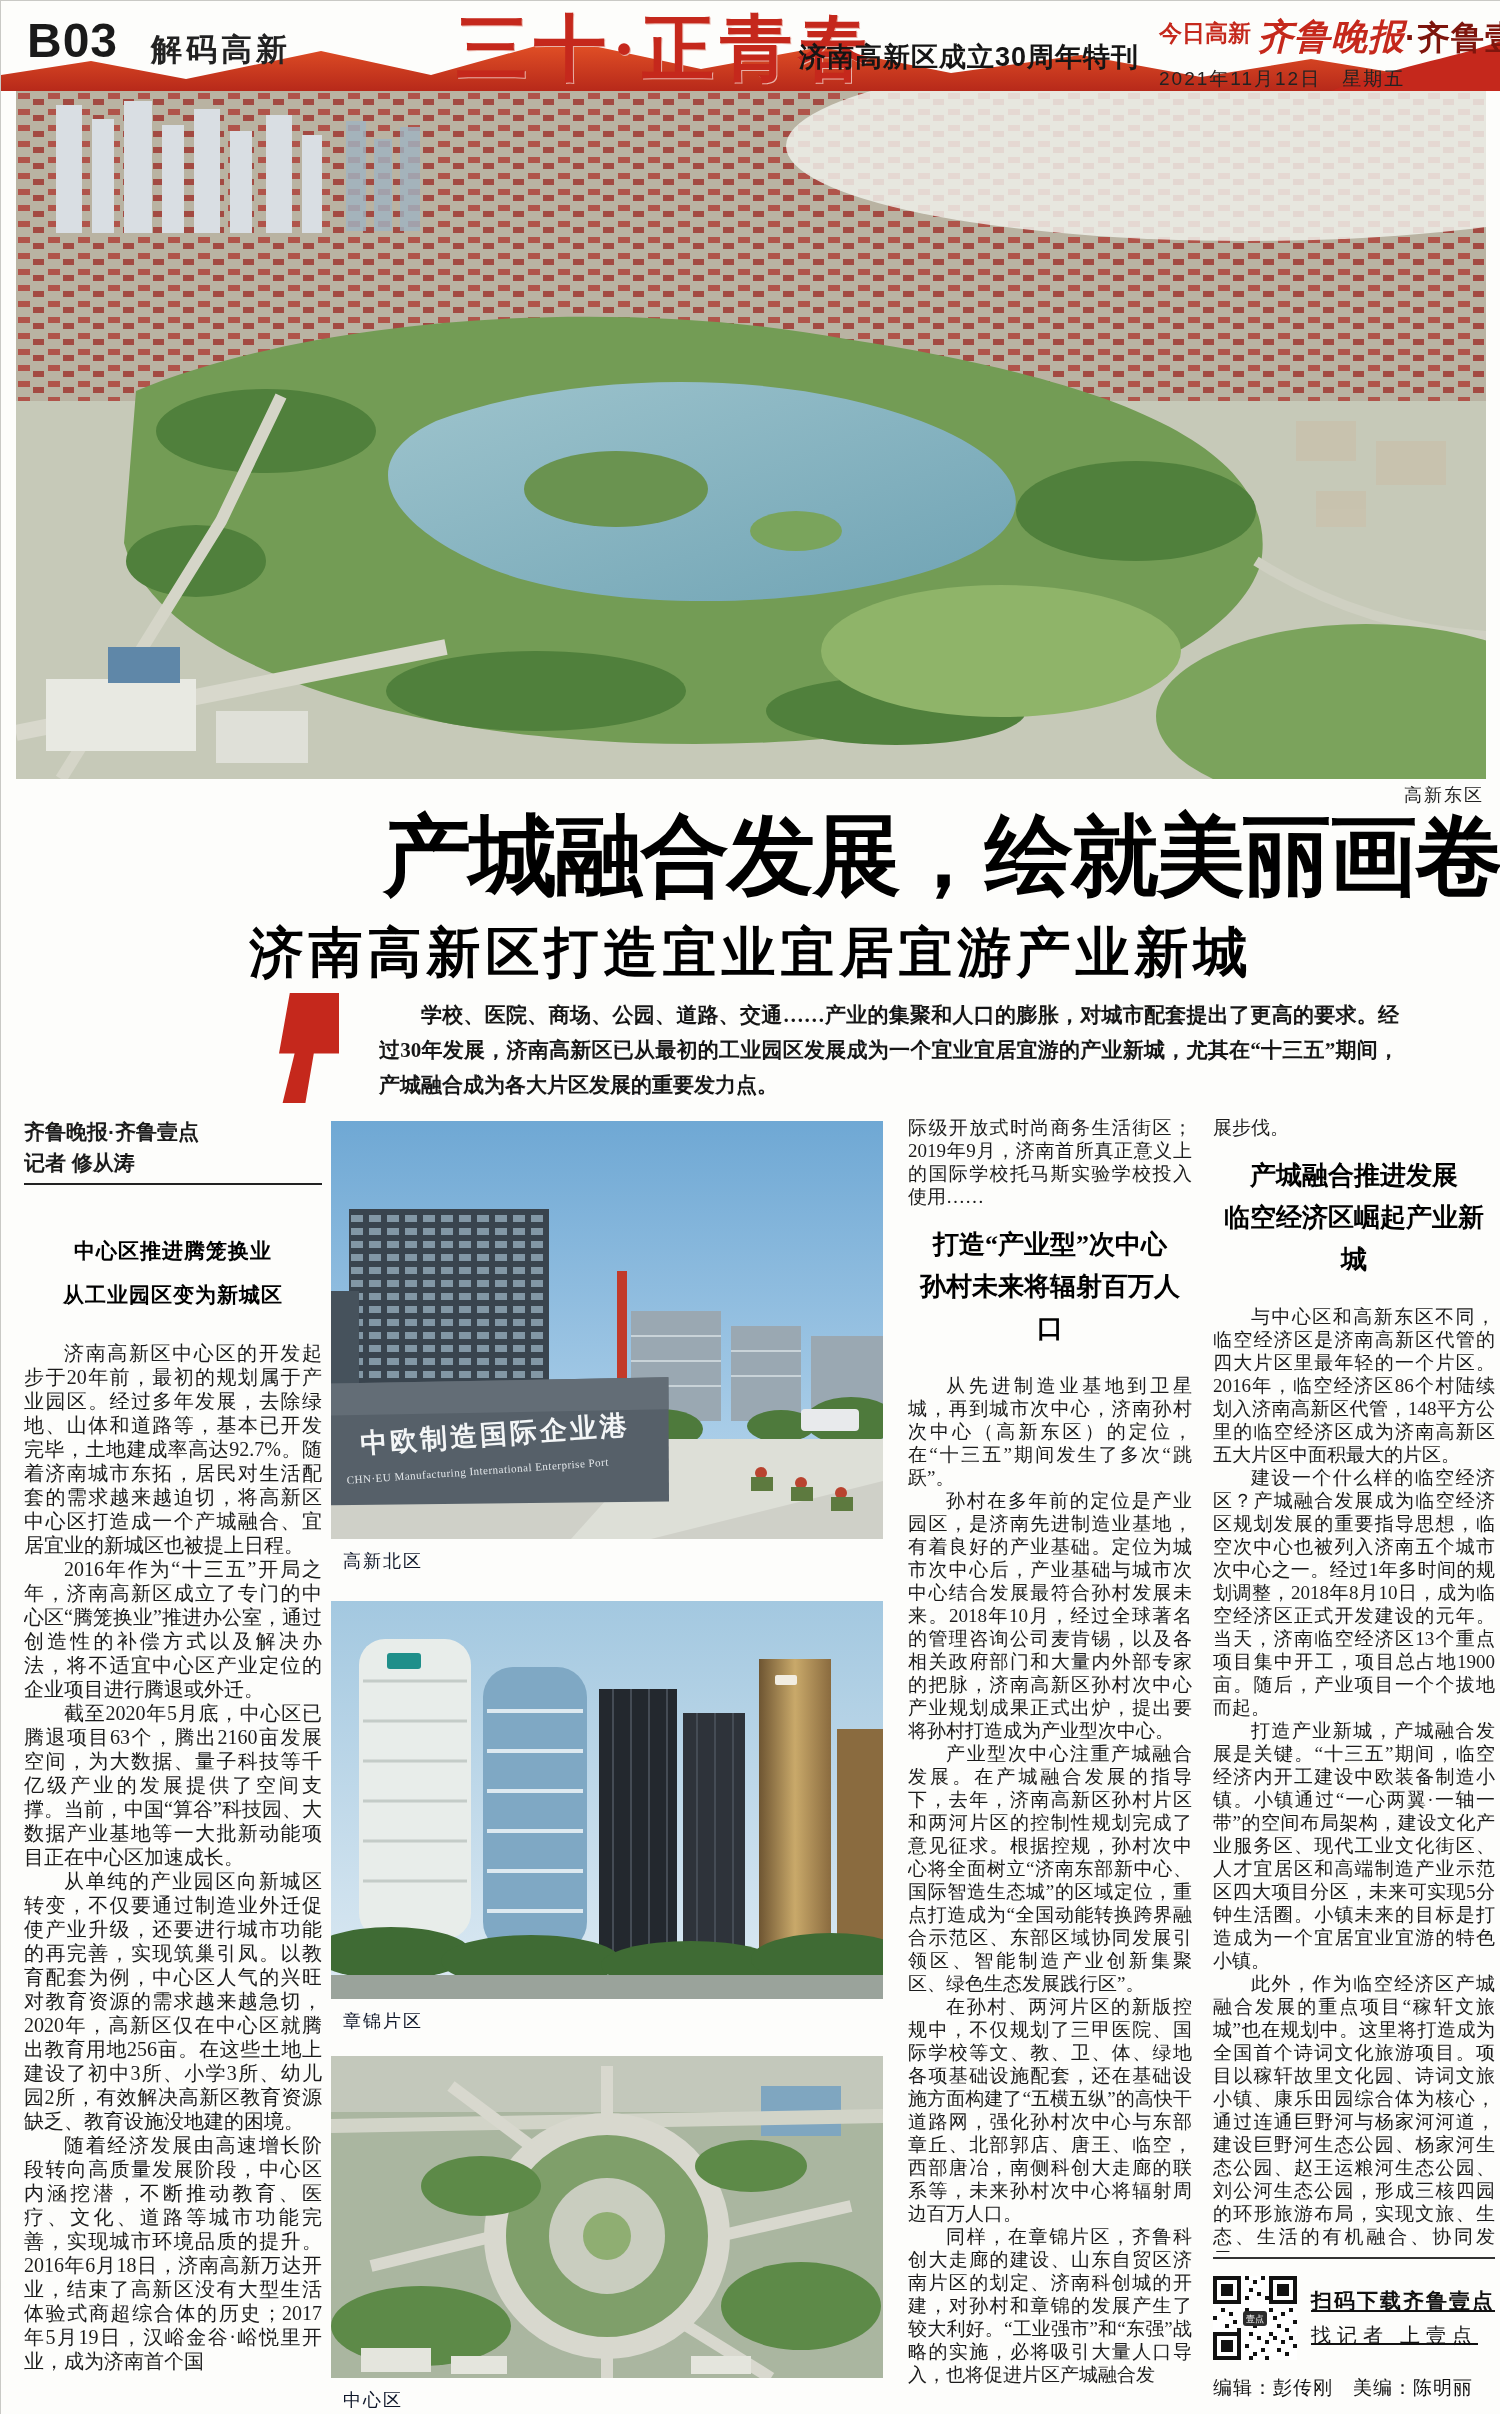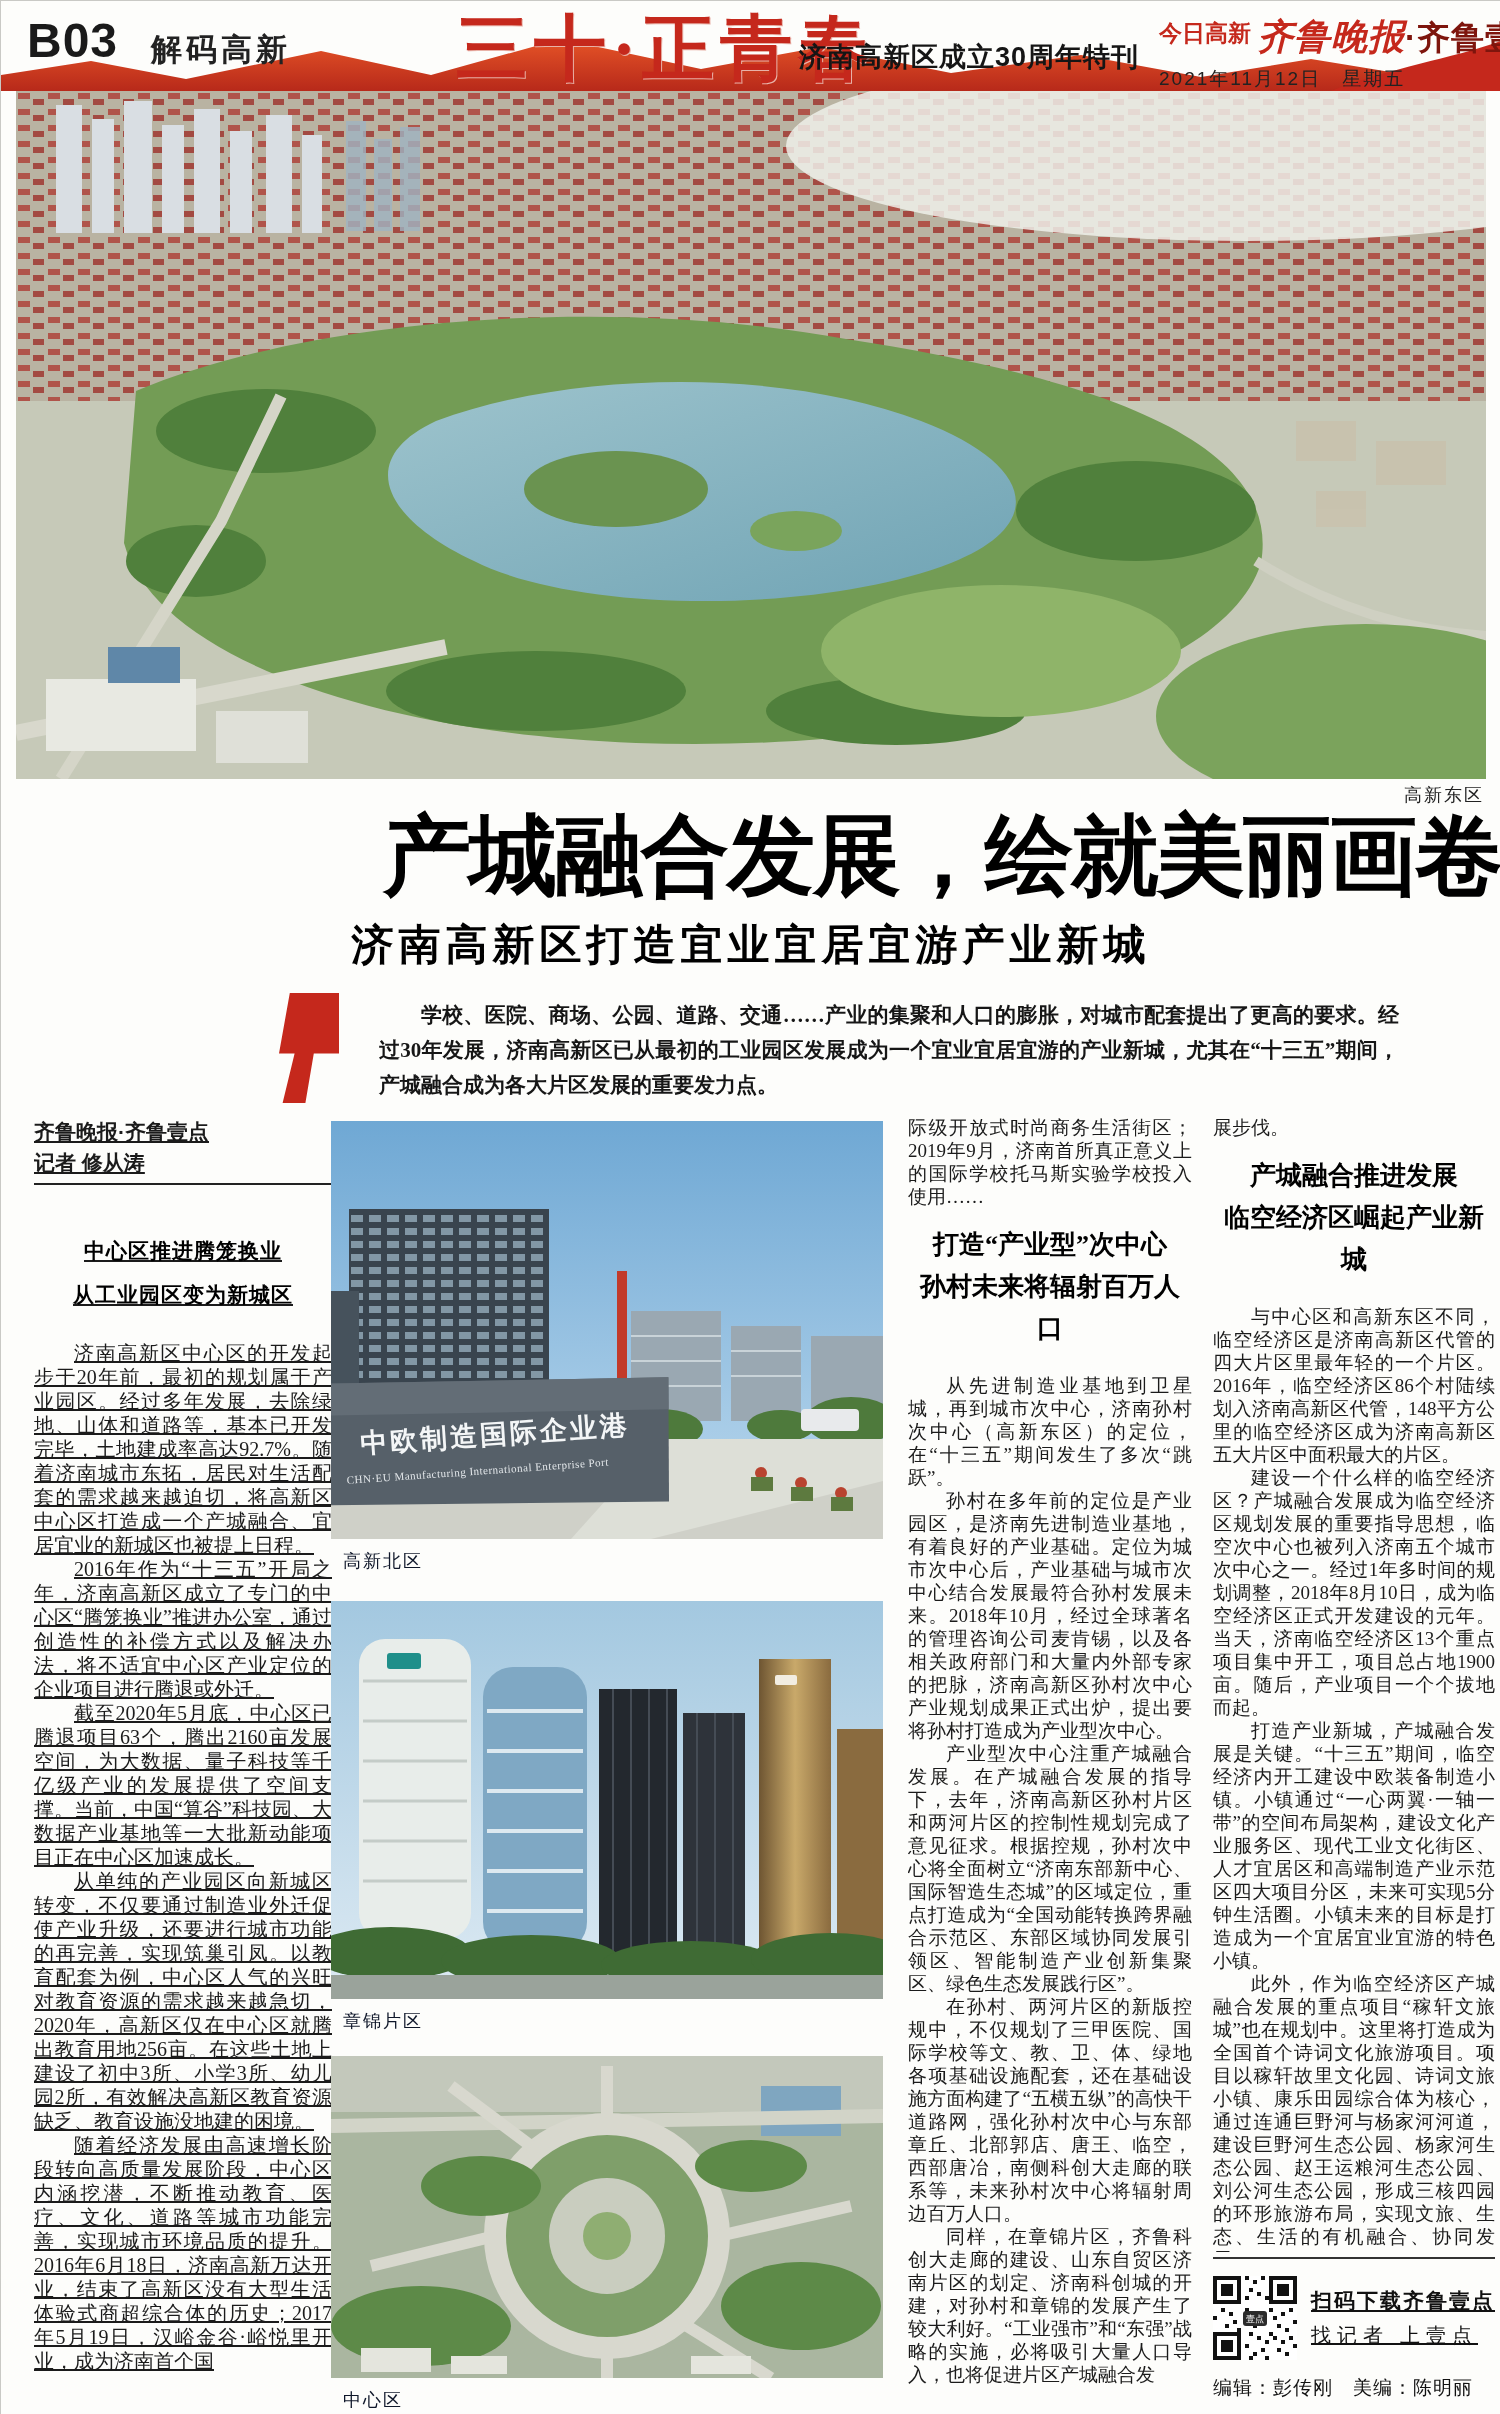--- a/index.html
+++ b/index.html
@@ -19,31 +19,31 @@
   .brand-suf{color:#7e150d;font-weight:900;font-size:33px;font-family:"Liberation Sans","DejaVu Sans",sans-serif;letter-spacing:1px;}
   .brand-date{margin-top:4px;font:400 19px "Liberation Sans","DejaVu Sans",sans-serif;color:#222;letter-spacing:2px;}
   
   .hero{position:absolute;left:15px;top:90px;width:1470px;height:688px;margin:0;}
   .hero svg{display:block;width:100%;height:100%;}
   .hero figcaption{position:absolute;right:2px;bottom:-28px;font-size:18px;color:#222;letter-spacing:2px;}
   
   .headline{position:absolute;left:0;top:796px;width:1500px;margin:0;text-align:right;
         font-size:88px;font-weight:900;letter-spacing:-2px;color:#000;}
   .subheadline{position:absolute;left:0;top:916px;width:1500px;margin:0;text-align:center;
-        font-size:42px;font-weight:700;letter-spacing:5px;color:#000;}
+        font-size:54px;font-weight:700;letter-spacing:5px;color:#000;}
   
   .lead{position:absolute;left:278px;top:992px;width:1120px;display:flex;align-items:flex-end;}
   .quote-mark{flex:none;width:60px;height:110px;background:#c5281c;margin-right:40px;
         clip-path:polygon(18% 0,100% 0,100% 55%,58% 55%,44% 100%,6% 100%,26% 55%,0 55%);}
   .lead p{margin:0;font-size:21px;font-weight:700;line-height:35px;text-align:justify;text-indent:2em;color:#161616;}
   
   .col{position:absolute;top:1115px;text-align:justify;color:#1b1b1b;}
   .col p{margin:0;text-indent:2em;}
   .col p.cont{text-indent:0;}
-  .col1{left:33px;width:298px;height:1294px;overflow:hidden;font-size:20px;line-height:24px;text-decoration:underline;}
+  .col1{left:23px;width:298px;height:1294px;overflow:hidden;font-size:20px;line-height:24px;}
   .col3{left:907px;width:284px;height:1294px;overflow:hidden;font-size:19px;line-height:23px;}
   .col4{left:1212px;width:282px;height:1136px;overflow:hidden;font-size:19px;line-height:23px;}
   .byline{font:700 21px "Liberation Sans","DejaVu Sans",sans-serif;line-height:31px;
         border-bottom:2px solid #222;padding-bottom:5px;margin-bottom:44px;text-align:left;}
   .col h3{margin:16px 0 24px;text-align:center;text-indent:0;font-weight:900;color:#000;}
   .col1 h3{font-size:21px;line-height:44px;letter-spacing:1px;}
   .col3 h3,.col4 h3{font-size:26px;line-height:42px;}
   
   .photos{position:absolute;left:330px;top:1120px;width:552px;height:1294px;}
   .photos figure{position:absolute;left:0;margin:0;width:552px;}

